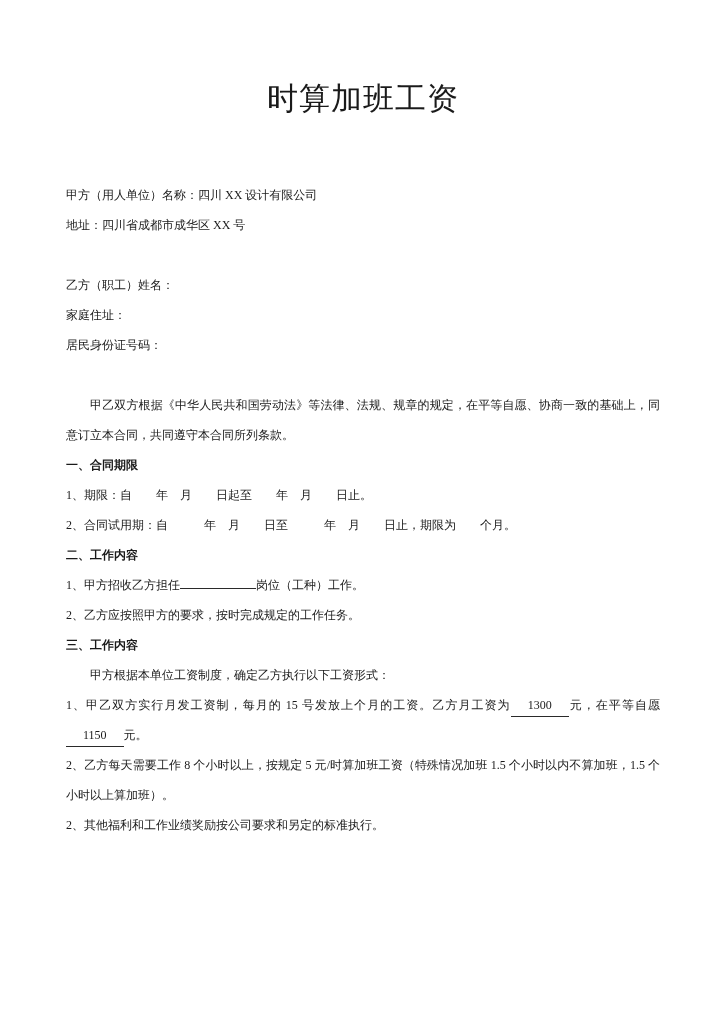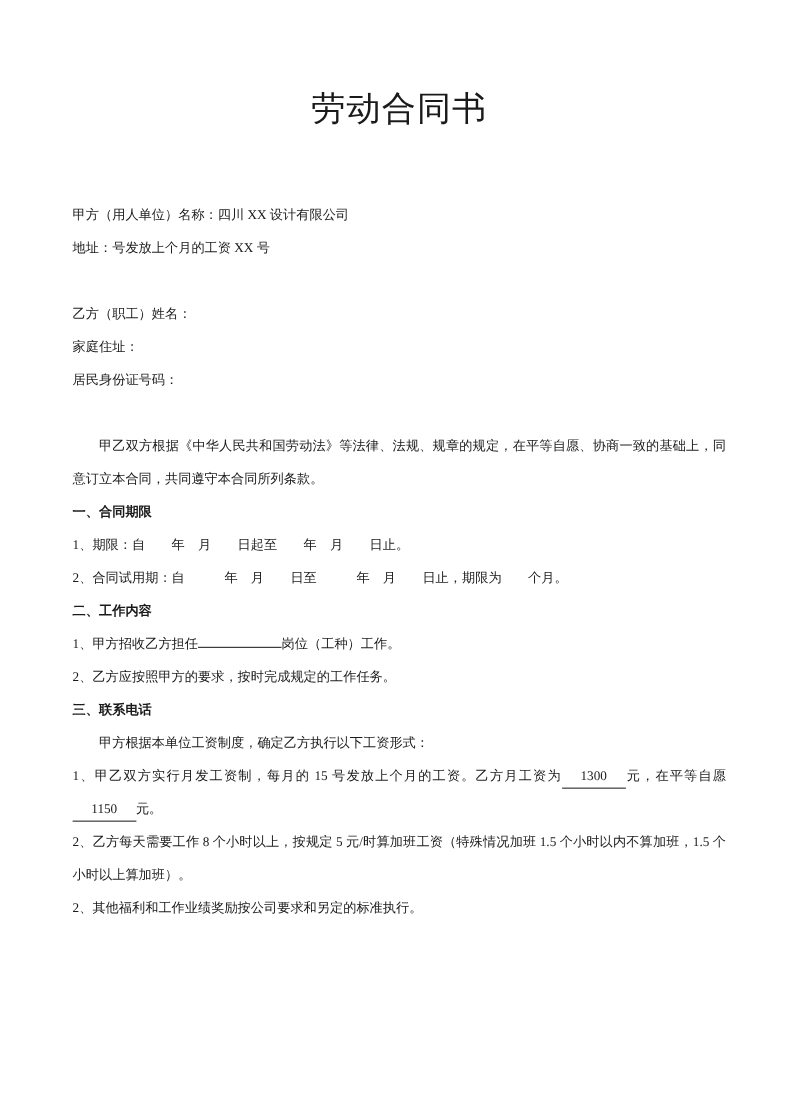--- a/index.html
+++ b/index.html
@@ -55,45 +55,45 @@
     padding: 0 17px;
     text-align: center;
     font-family: Liberation Serif, serif;
   }
 </style>
 </head>
 <body>
 
 <div class="page">
 
-  <h1 class="title">劳动合同书</h1>
+  <h1 class="title">时算加班工资</h1>
 
   <div class="body-text">
 
     <div class="block-gap">
       <p>甲方（用人单位）名称：四川 XX 设计有限公司</p>
-      <p>地址：号发放上个月的工资 XX 号</p>
+      <p>地址：四川省成都市成华区 XX 号</p>
     </div>
 
     <div class="block-gap">
       <p>乙方（职工）姓名：</p>
       <p>家庭住址：</p>
       <p>居民身份证号码：</p>
     </div>
 
     <p class="indent">甲乙双方根据《中华人民共和国劳动法》等法律、法规、规章的规定，在平等自愿、协商一致的基础上，同意订立本合同，共同遵守本合同所列条款。</p>
 
     <p class="heading">一、合同期限</p>
     <p>1、期限：自　　年　月　　日起至　　年　月　　日止。</p>
     <p>2、合同试用期：自　　　年　月　　日至　　　年　月　　日止，期限为　　个月。</p>
 
     <p class="heading">二、工作内容</p>
     <p><span>1、甲方招收乙方担任</span><span class="blank blank-job"></span><span>岗位（工种）工作。</span></p>
     <p>2、乙方应按照甲方的要求，按时完成规定的工作任务。</p>
 
-    <p class="heading">三、联系电话</p>
+    <p class="heading">三、工作内容</p>
     <p class="indent">甲方根据本单位工资制度，确定乙方执行以下工资形式：</p>
     <p><span>1、甲乙双方实行月发工资制，每月的 15 号发放上个月的工资。乙方月工资为</span><span class="blank blank-value">1300</span><span>元，在平等自愿</span><span class="blank blank-value">1150</span><span>元。</span></p>
     <p>2、乙方每天需要工作 8 个小时以上，按规定 5 元/时算加班工资（特殊情况加班 1.5 个小时以内不算加班，1.5 个小时以上算加班）。</p>
     <p>2、其他福利和工作业绩奖励按公司要求和另定的标准执行。</p>
 
   </div>
 </div>
 
 </body></html>

